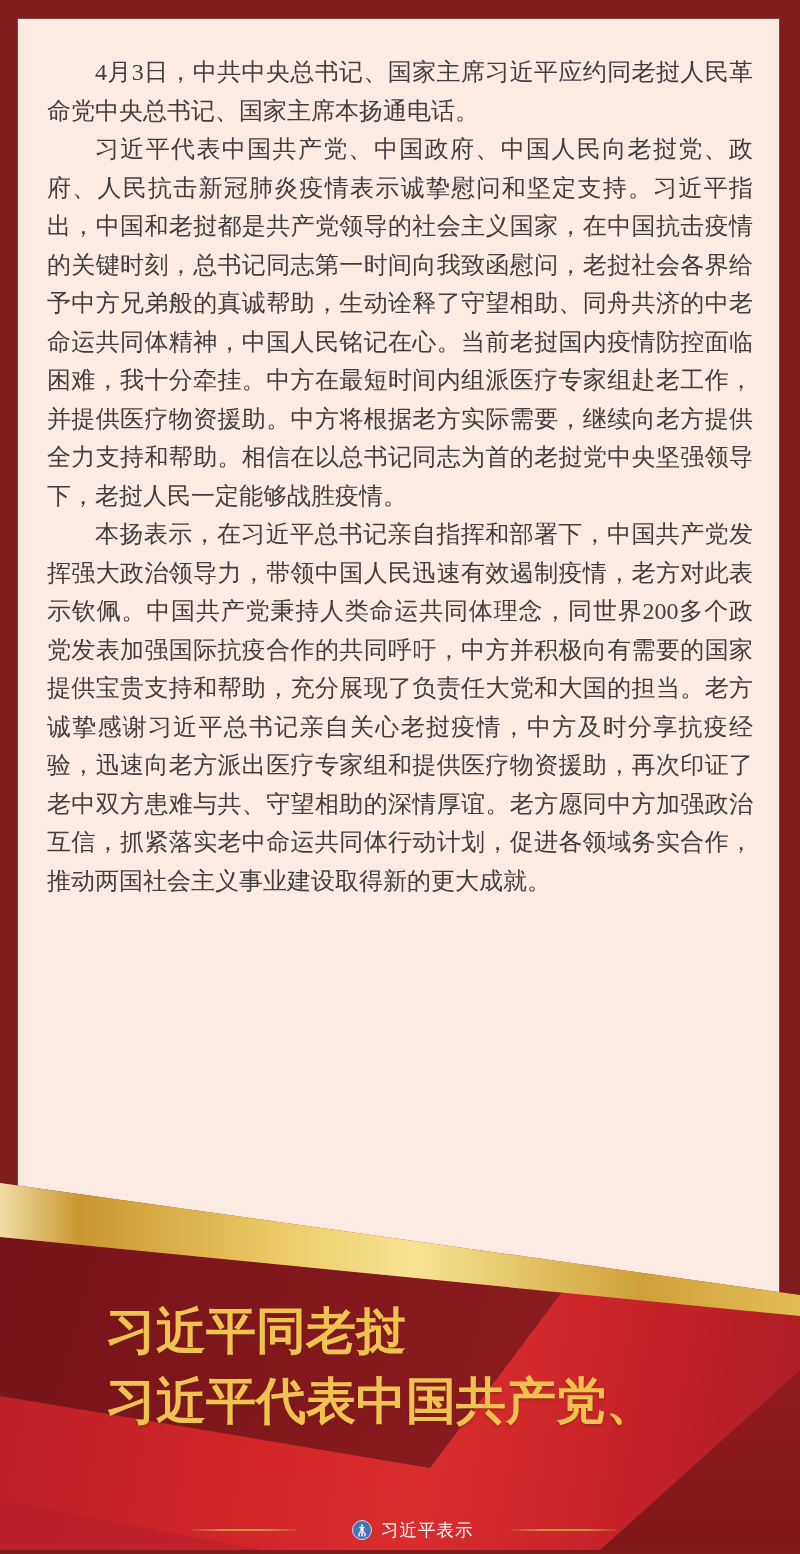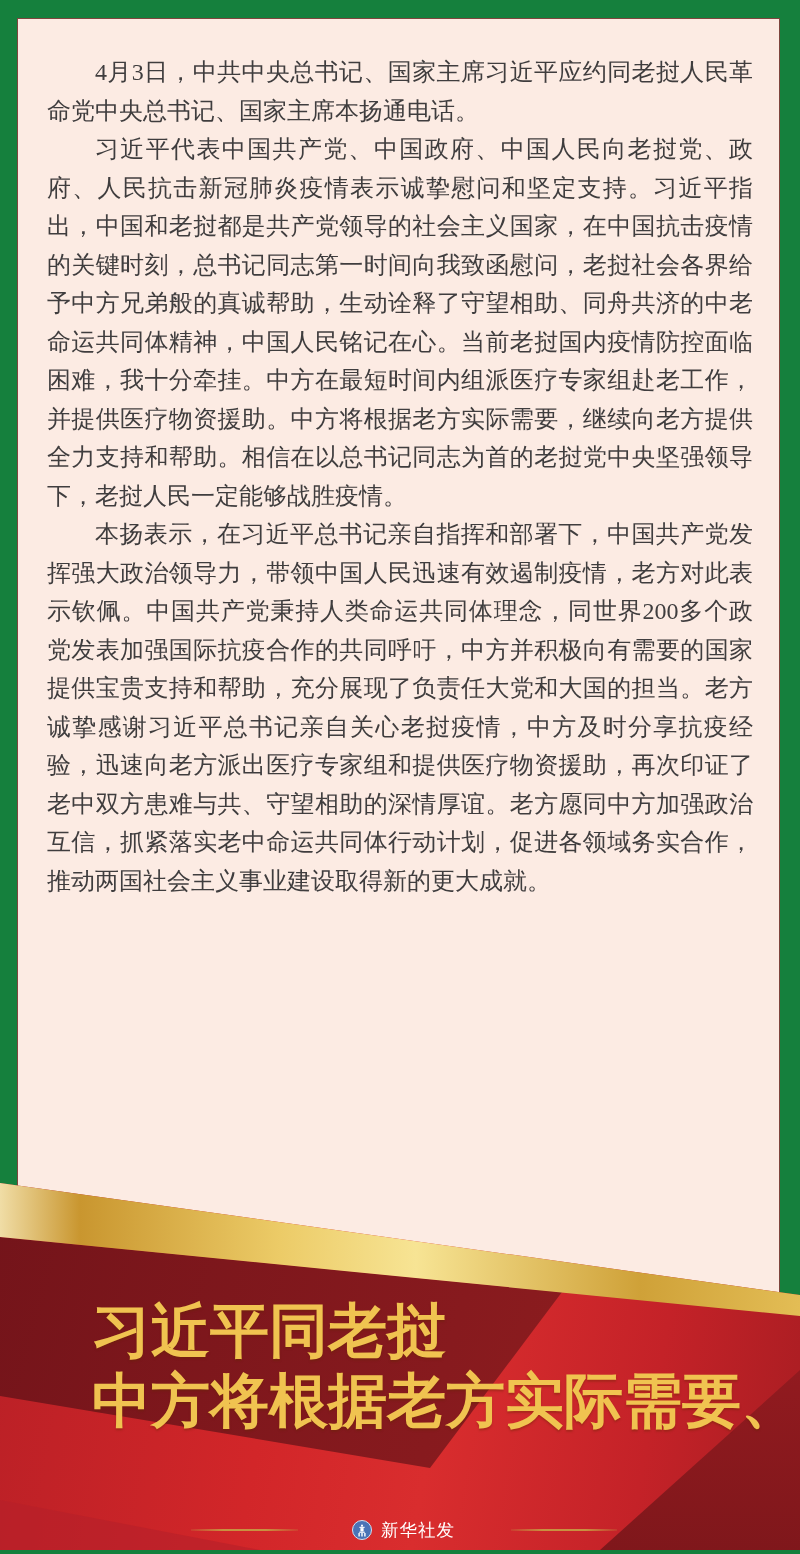--- a/index.html
+++ b/index.html
@@ -1,19 +1,19 @@
 <!DOCTYPE html>
 <html><head>
 <meta charset="utf-8">
 <style>
   html,body{margin:0;padding:0;}
   .page{
     position:relative;
     width:800px;height:1554px;
-    background:#15803d;
+    background:#7f1d1d;
     overflow:hidden;
     font-family:"Liberation Serif", serif;
   }
   
   .article-box{
     position:absolute;
     left:17px;top:18px;
     width:763px;height:1310px;
     border:1.5px solid #7e453e;
     box-sizing:border-box;
@@ -55,22 +55,22 @@
   .bottom-right-shade{
     clip-path:polygon(800px 190px,800px 370px,600px 370px);
     background:linear-gradient(to bottom,#a51e24 0%,#7f171b 100%);
   }
   .gold-band{
     clip-path:polygon(0px 3px,800px 115px,800px 136px,0px 57px);
     background:linear-gradient(to right,#f0dda6 0%,#c9962f 10%,#eccb67 35%,#f7e494 52%,#cfa138 80%,#e3bd55 100%);
   }
   .banner-title{
     position:absolute;
-    left:92px;top:116px;
-    font-size:59px;
+    left:106px;top:116px;
+    font-size:50px;
     line-height:70px;
     font-weight:bold;
     color:#f0c350;
     text-shadow:0 2px 2px rgba(100,40,0,.35);
     letter-spacing:0px;
     white-space:nowrap;
   }
   .footer{
     position:absolute;
     left:0;top:336px;
@@ -113,36 +113,36 @@
 
   <div class="banner">
     <div class="layer red-base"></div>
     <div class="layer maroon-wedge"></div>
     <div class="layer bottom-left-shade"></div>
     <div class="layer bottom-right-shade"></div>
     <div class="layer gold-band"></div>
 
     <div class="banner-title">
       <div>习近平同老挝</div>
-      <div>中方将根据老方实际需要、</div>
+      <div>习近平代表中国共产党、</div>
     </div>
 
     <div class="footer">
       <div class="rule rule-left"></div>
       <div class="rule rule-right"></div>
       <div class="logo-circle">
         <svg width="12" height="13" viewBox="0 0 12 13">
           <g fill="#ffffff">
             <rect x="5" y="0.5" width="2" height="2.2" rx="1"></rect>
             <rect x="3.4" y="2.8" width="5.2" height="1.1"></rect>
             <rect x="4.4" y="4.1" width="3.2" height="3.4"></rect>
             <rect x="3.2" y="7.7" width="5.6" height="1.1"></rect>
             <rect x="2.4" y="9.0" width="1.4" height="3.5"></rect>
             <rect x="5.3" y="9.0" width="1.4" height="3.5"></rect>
             <rect x="8.2" y="9.0" width="1.4" height="3.5"></rect>
           </g>
         </svg>
       </div>
-      <div class="credit">新华社发</div>
+      <div class="credit">习近平表示</div>
     </div>
   </div>
 
 </div>
 
 </body></html>

